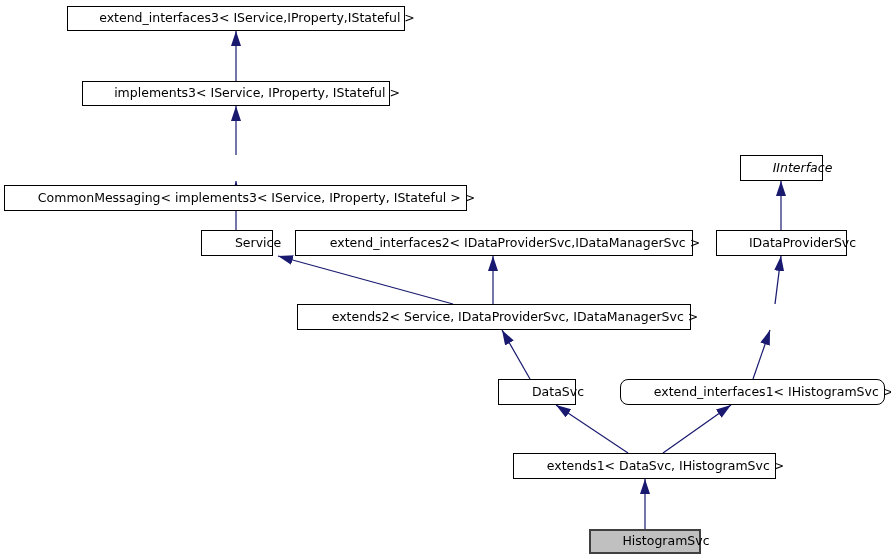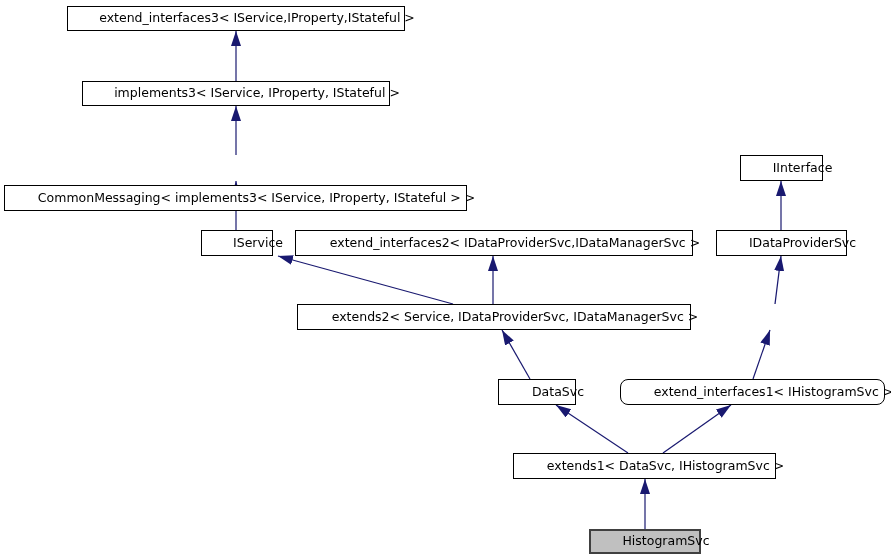--- a/index.html
+++ b/index.html
@@ -44,21 +44,21 @@
     cursor: default;
   }
 
   
   #n-extend-interfaces3 { left: 67px;  top: 6px;   width: 338px; height: 25px; }
   #n-implements3        { left: 82px;  top: 81px;  width: 308px; height: 25px; }
   #n-commonmessaging    { left: 4px;   top: 155px; width: 463px; height: 26px; margin-top: 30px; }
   #n-service            { left: 201px; top: 230px; width: 72px;  height: 26px; }
   #n-extend-interfaces2 { left: 295px; top: 230px; width: 398px; height: 26px; }
   #n-extends2           { left: 297px; top: 304px; width: 394px; height: 26px; }
-  #n-iinterface         { left: 740px; top: 155px; width: 83px;  height: 26px; }
+  #n-iinterface         { left: 740px; top: 155px; width: 83px;  height: 26px; font-style: italic; }
   #n-idataprovidersvc   { left: 716px; top: 230px; width: 131px; height: 26px; }
   #n-ihistogramsvc      { left: 718px; top: 304px; width: 118px; height: 26px; }
   #n-datasvc            { left: 498px; top: 379px; width: 78px;  height: 26px; }
   #n-extend-interfaces1 { left: 620px; top: 379px; width: 265px; height: 26px; border-radius: 8px; }
   #n-extends1           { left: 513px; top: 453px; width: 263px; height: 26px; }
   #n-histogramsvc       { left: 589px; top: 529px; width: 112px; height: 25px; }
 </style>
 </head>
 <body>
 
@@ -82,21 +82,21 @@
       <line x1="753" y1="379" x2="770" y2="330" marker-end="url(#arrowhead)"></line>
       <line x1="628" y1="453" x2="556" y2="405" marker-end="url(#arrowhead)"></line>
       <line x1="663" y1="453" x2="731" y2="405" marker-end="url(#arrowhead)"></line>
       <line x1="645" y1="529" x2="645" y2="479" marker-end="url(#arrowhead)"></line>
     </g>
   </svg>
 
   <div class="node" id="n-extend-interfaces3">extend_interfaces3&lt; IService,IProperty,IStateful &gt;</div>
   <div class="node" id="n-implements3">implements3&lt; IService, IProperty, IStateful &gt;</div>
   <div class="node" id="n-commonmessaging">CommonMessaging&lt; implements3&lt; IService, IProperty, IStateful &gt; &gt;</div>
-  <div class="node" id="n-service">IService</div>
+  <div class="node" id="n-service">Service</div>
   <div class="node" id="n-extend-interfaces2">extend_interfaces2&lt; IDataProviderSvc,IDataManagerSvc &gt;</div>
   <div class="node" id="n-extends2">extends2&lt; Service, IDataProviderSvc, IDataManagerSvc &gt;</div>
   <div class="node" id="n-iinterface">IInterface</div>
   <div class="node" id="n-idataprovidersvc">IDataProviderSvc</div>
   <div class="node" id="n-datasvc">DataSvc</div>
   <div class="node" id="n-extend-interfaces1">extend_interfaces1&lt; IHistogramSvc &gt;</div>
   <div class="node" id="n-extends1">extends1&lt; DataSvc, IHistogramSvc &gt;</div>
   <div class="node highlighted" id="n-histogramsvc">HistogramSvc</div>
 
 </div>

